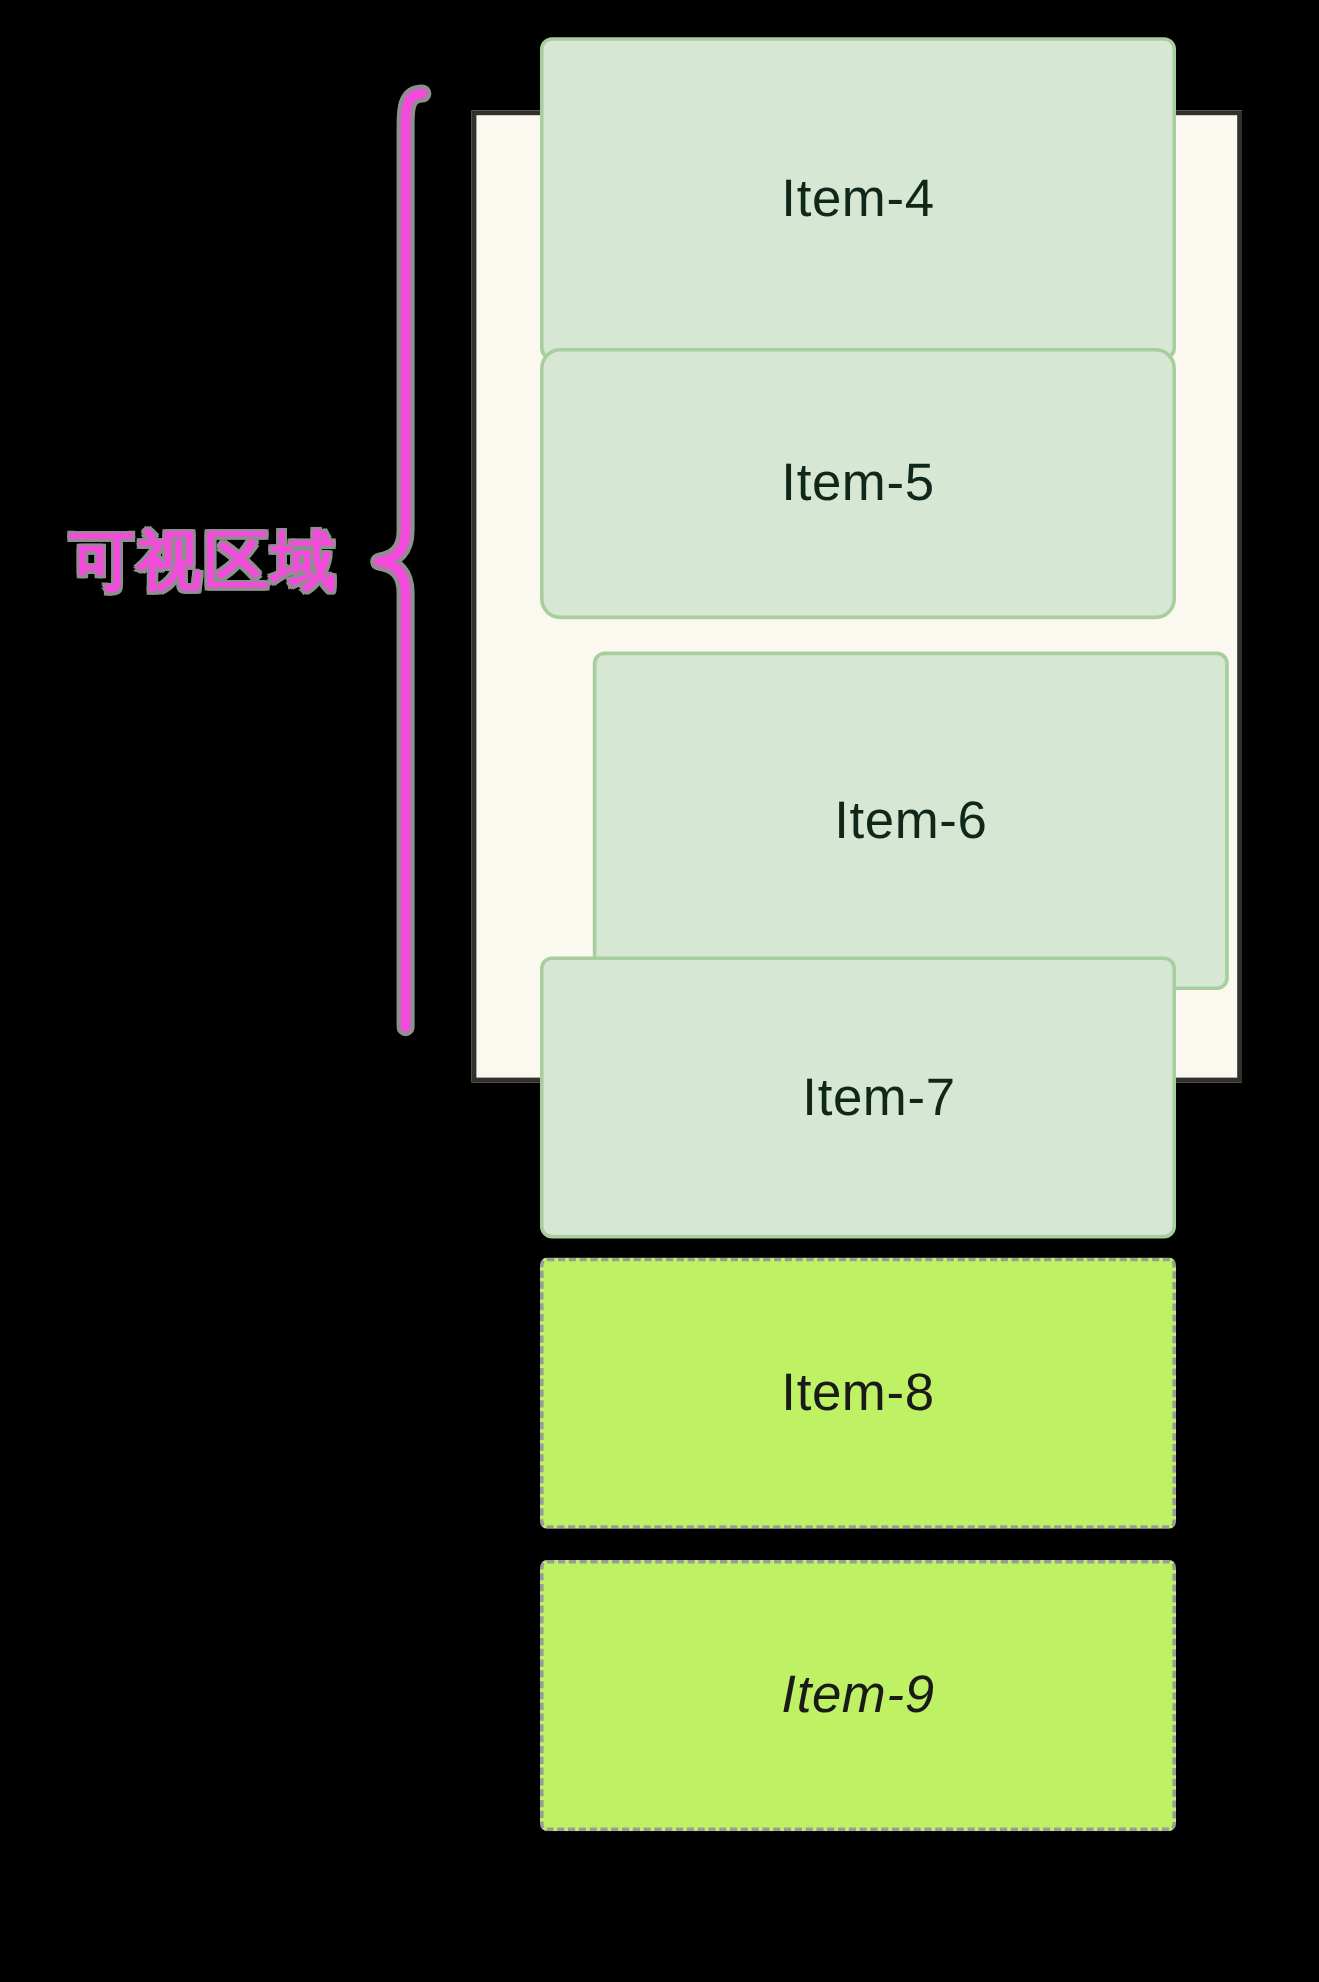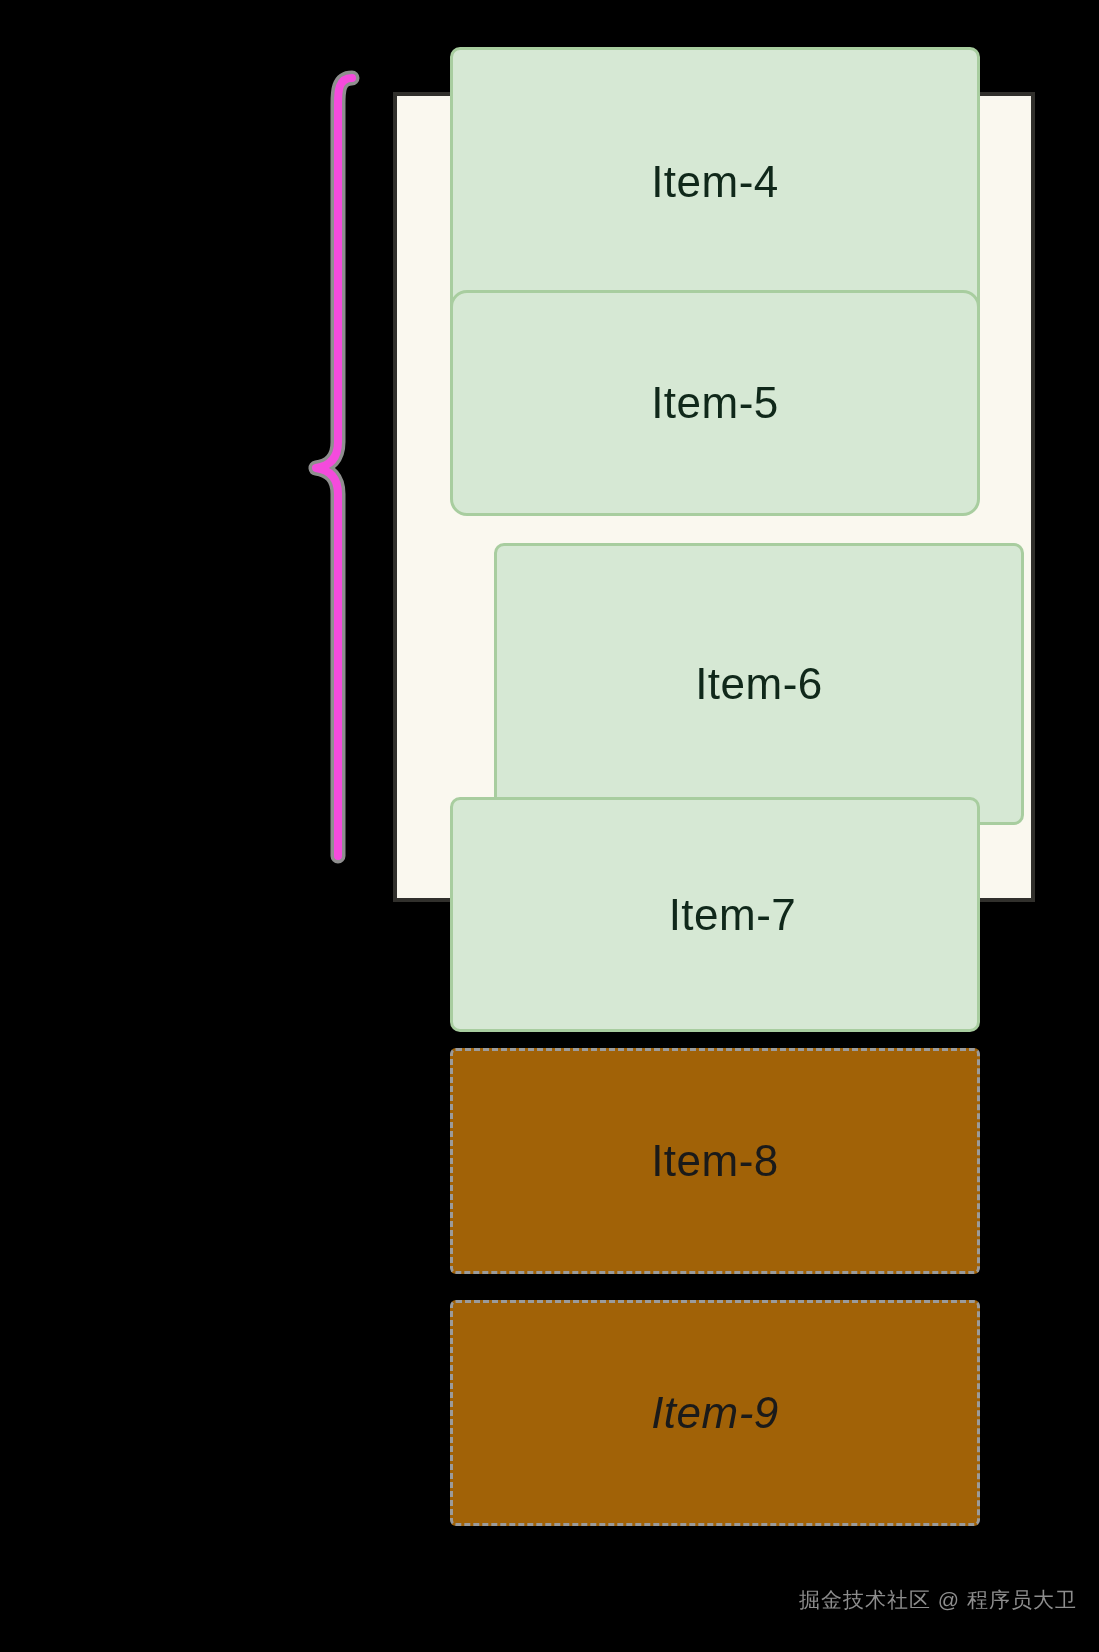--- a/index.html
+++ b/index.html
@@ -84,21 +84,21 @@
     letter-spacing: 0.5px;
   }
 
   .item.green {
     background: #d6e8d4;
     border: 3px solid #a8cd9f;
     color: #10281a;
   }
 
   .item.ghost {
-    background: #a16207;
+    background: #bef264;
     border: 3px dashed #9b9b9b;
     color: #1a1a1a;
     border-radius: 6px;
   }
 
   .item-label {
     pointer-events: none;
   }
 
   
@@ -110,20 +110,21 @@
     color: #8d8d8d;
     letter-spacing: 1px;
     white-space: nowrap;
   }
 </style>
 </head>
 <body>
 
 <div id="stage">
 
+  <div class="viewport-label">可视区域</div>
 
   <div class="brace-wrap">
     <svg width="70" height="800" viewBox="0 0 70 800" aria-hidden="true">
       <path d="M 52 8
                C 38 8, 38 22, 38 34
                L 38 372
                C 38 388, 30 396, 16 398
                C 30 400, 38 408, 38 424
                L 38 786" fill="none" stroke="#8f8f8f" stroke-width="15" stroke-linecap="round" stroke-linejoin="round"></path>
       <path d="M 52 8
@@ -132,21 +133,21 @@
                C 38 388, 30 396, 16 398
                C 30 400, 38 408, 38 424
                L 38 786" fill="none" stroke="#f54bdd" stroke-width="8" stroke-linecap="round" stroke-linejoin="round"></path>
     </svg>
   </div>
 
   <div class="scroll-container"></div>
 
   <div class="items-layer">
 
-    <div class="item green" style="top:17px;height:269px;">
+    <div class="item green" style="top:1px;height:269px;">
       <span class="item-label">Item-4</span>
     </div>
 
     <div class="item green" style="top:260px;height:226px;border-radius:17px;">
       <span class="item-label">Item-5</span>
     </div>
 
     <div class="item green" style="top:513px;height:282px;margin-left:44px;">
       <span class="item-label">Item-6</span>
     </div>
@@ -158,15 +159,14 @@
     <div class="item ghost" style="top:1018px;height:226px;">
       <span class="item-label">Item-8</span>
     </div>
 
     <div class="item ghost" style="top:1270px;height:226px;font-style:italic;">
       <span class="item-label">Item-9</span>
     </div>
 
   </div>
 
-  <div class="watermark">掘金技术社区 @ 程序员大卫</div>
 
 </div>
 
 </body></html>

